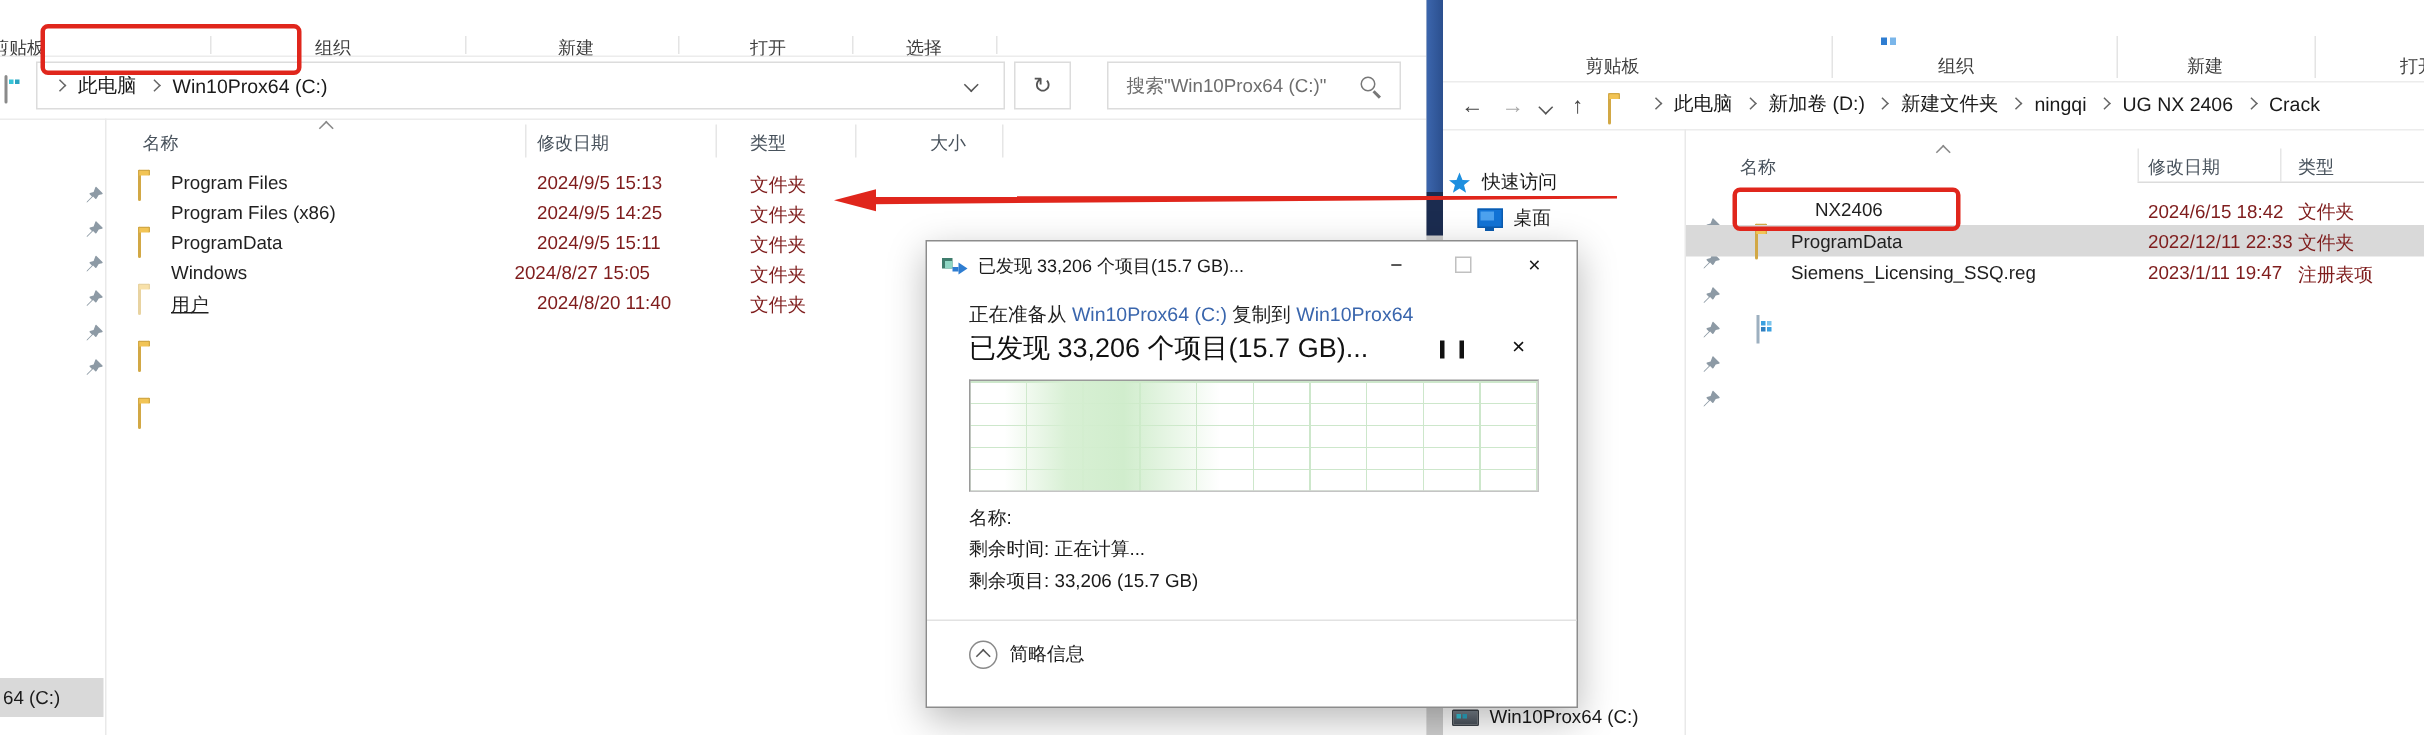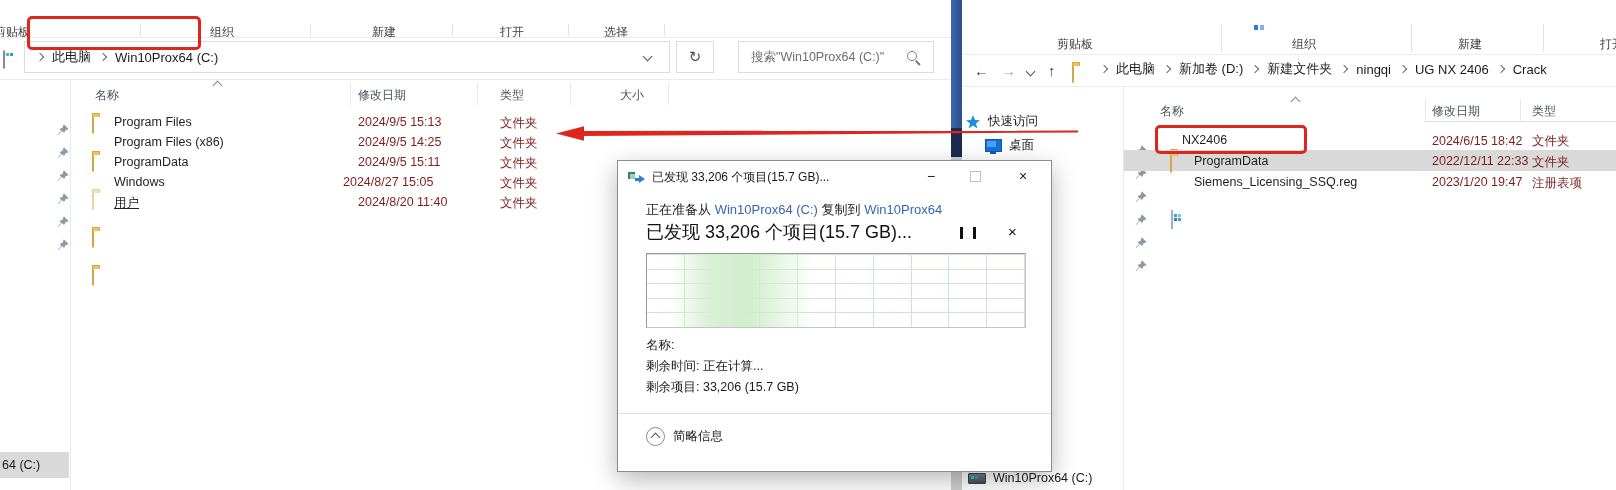--- a/index.html
+++ b/index.html
@@ -286,34 +286,34 @@
     <span class="colhead" style="left:470px;top:79px;">修改日期</span>
     <span class="colhead" style="left:570px;top:79px;">类型</span>
     <span class="colsep" style="left:463px;top:75px;height:22px;"></span>
     <span class="colsep" style="left:558px;top:75px;height:22px;"></span>
     <span class="abs" style="left:463px;top:97px;width:95px;height:1px;background:#dcdcdc;"></span>
     <span class="abs" style="left:558px;top:97px;width:96px;height:1px;background:#dcdcdc;"></span>
 
     
     <div>
       <span class="abs folder" style="left:208px;top:110px;"></span>
-      <span class="frow-text" style="left:220px;top:109px;">NX2406</span>
+      <span class="frow-text" style="left:248px;top:109px;">NX2406</span>
       <span class="frow-text fdate" style="left:470px;top:110px;">2024/6/15 18:42</span>
       <span class="frow-text fdate" style="left:570px;top:109px;">文件夹</span>
     </div>
     <div class="abs hl" style="left:162px;top:126px;width:492px;height:21px;">
       <span class="abs folder" style="left:46px;top:5px;"></span>
       <span class="frow-text" style="left:70px;top:4px;">ProgramData</span>
       <span class="frow-text fdate" style="left:308px;top:4px;">2022/12/11 22:33</span>
       <span class="frow-text fdate" style="left:408px;top:4px;">文件夹</span>
     </div>
     <div>
       <span class="abs regfile" style="left:209px;top:151px;"></span>
       <span class="frow-text" style="left:232px;top:151px;">Siemens_Licensing_SSQ.reg</span>
-      <span class="frow-text fdate" style="left:470px;top:151px;">2023/1/20 19:47</span>
+      <span class="frow-text fdate" style="left:470px;top:151px;">2023/1/11 19:47</span>
       <span class="frow-text fdate" style="left:570px;top:151px;">注册表项</span>
     </div>
   </section>
 
   <div class="redbox" style="left:27px;top:16px;width:168px;height:28px;"></div>
   <div class="redbox" style="left:1155px;top:125px;width:146px;height:23px;"></div>
   <svg class="abs" style="left:0;top:0;pointer-events:none;" width="1616" height="490">
     <polygon points="1078,130.6 582,130.9 582,136.1 1078,132.4" fill="#e0261c"></polygon>
     <polygon points="556,133.5 584,126.2 584,140.8" fill="#e0261c"></polygon>
   </svg>

